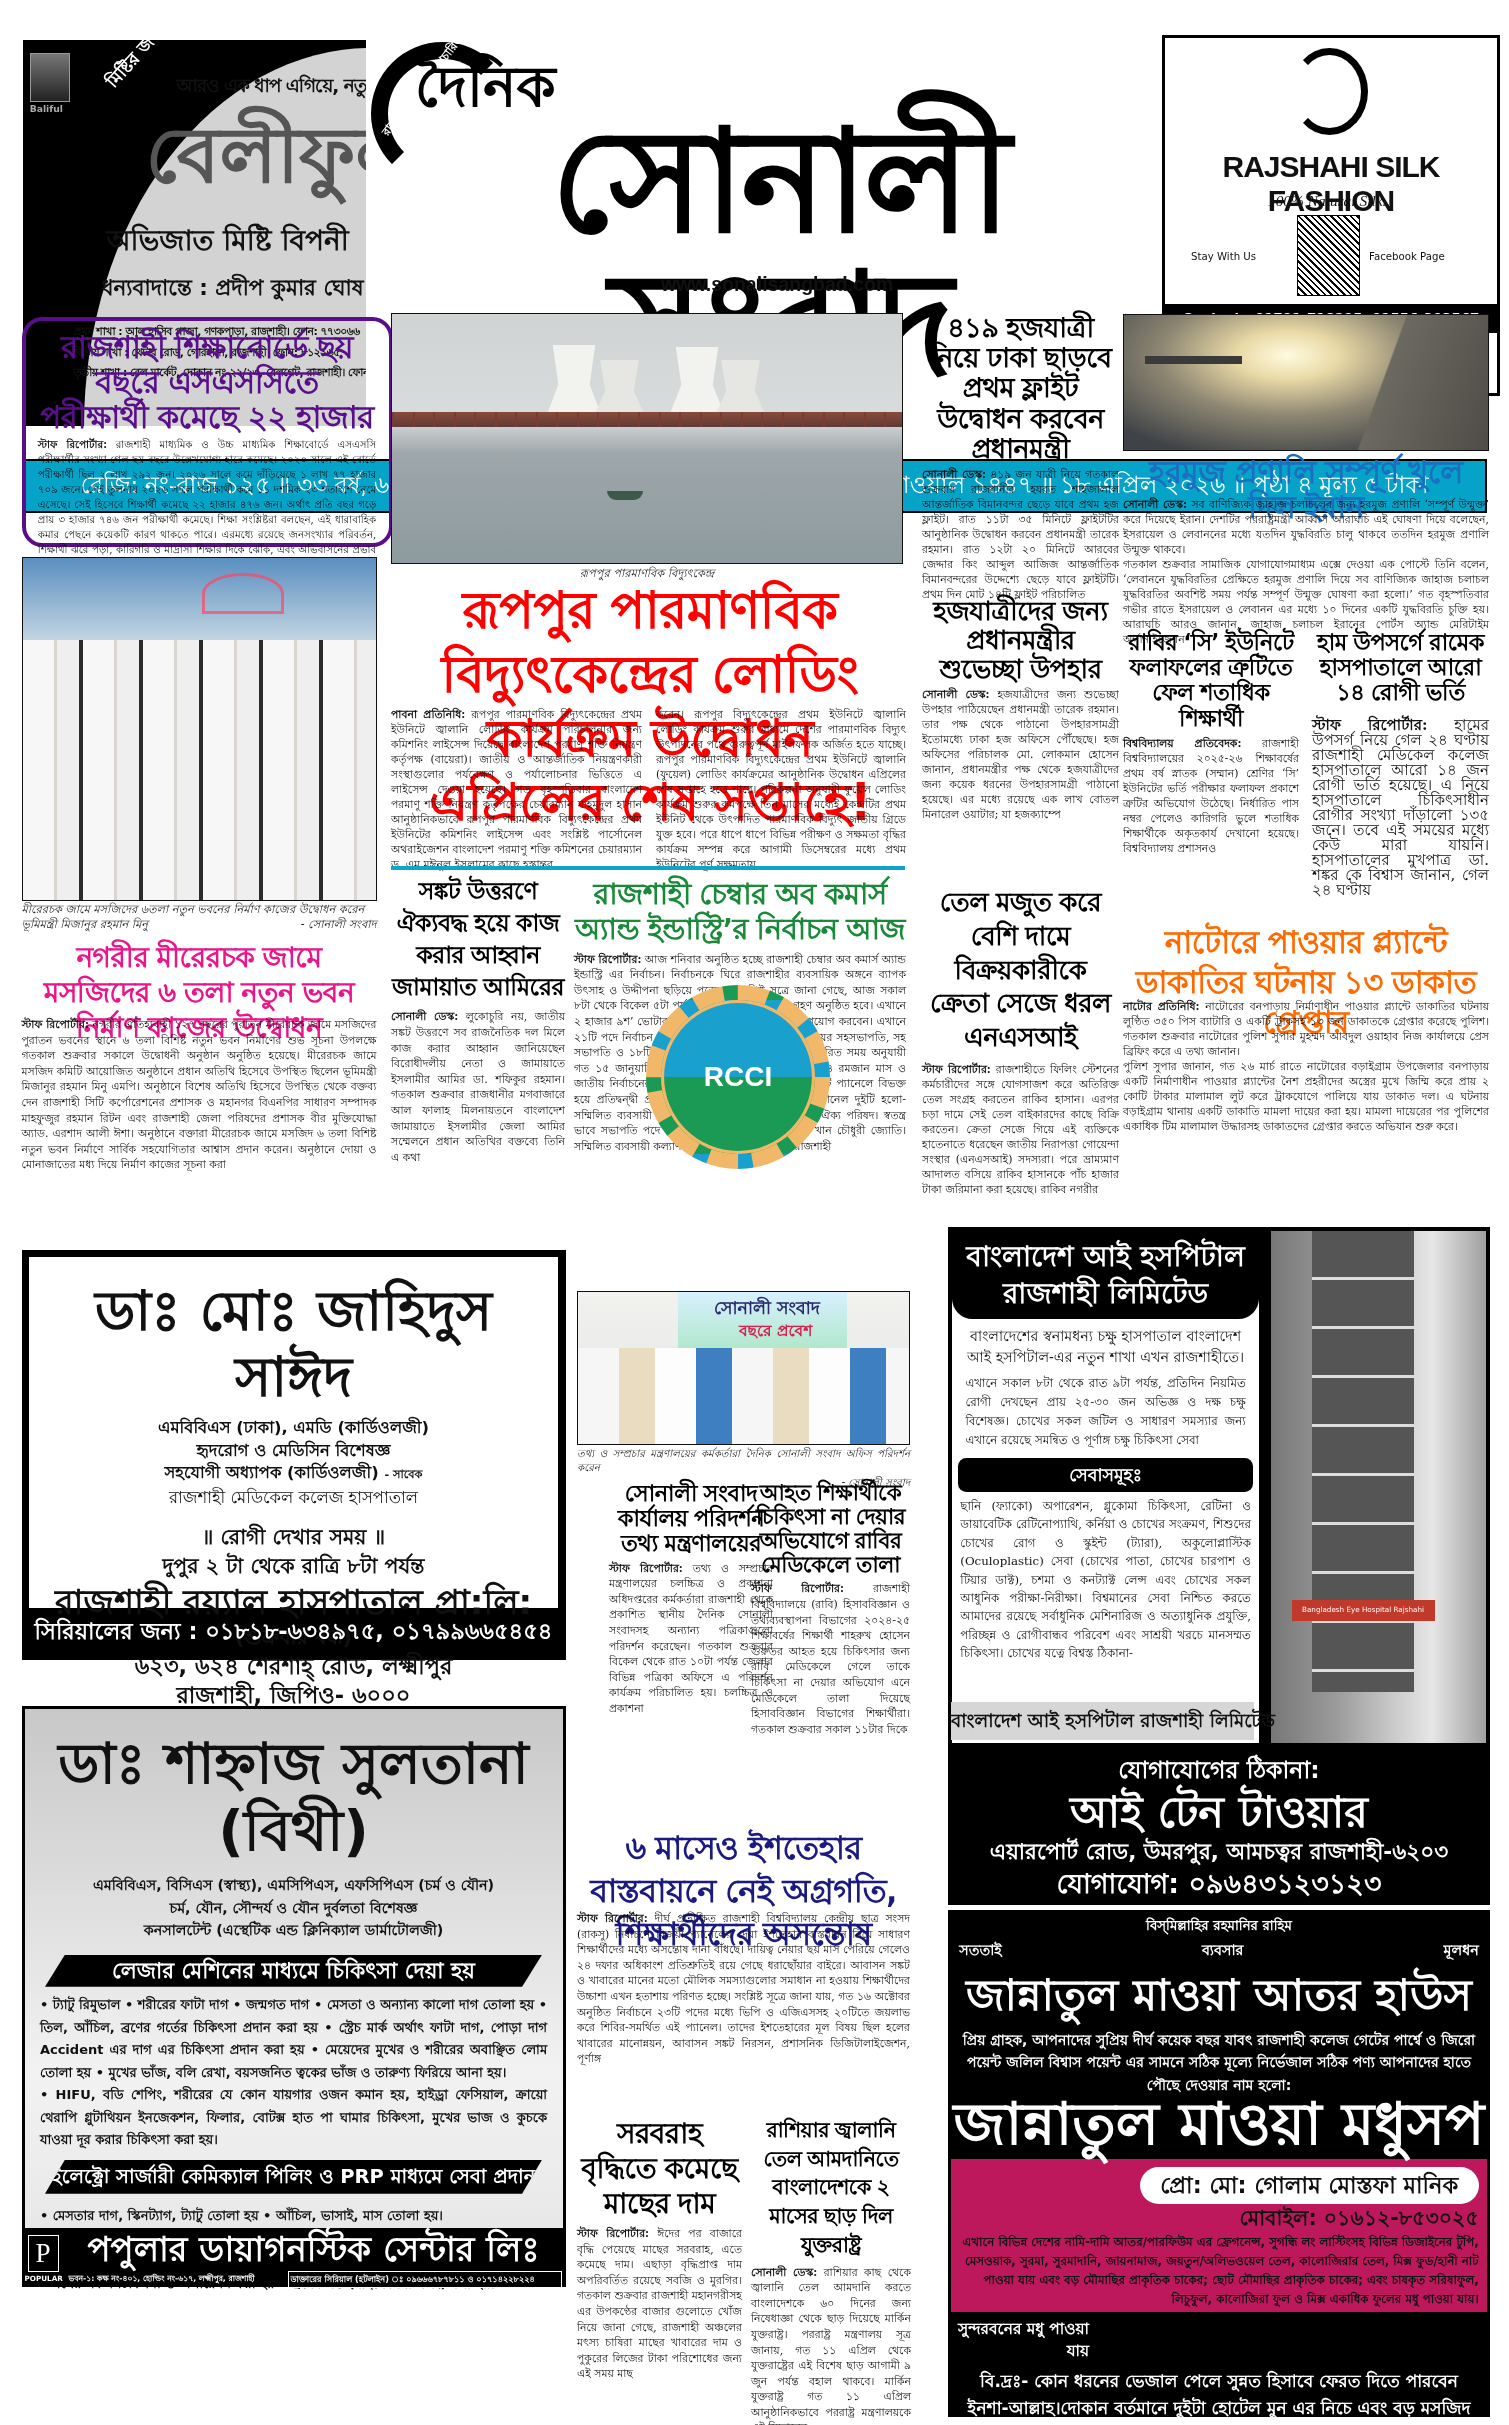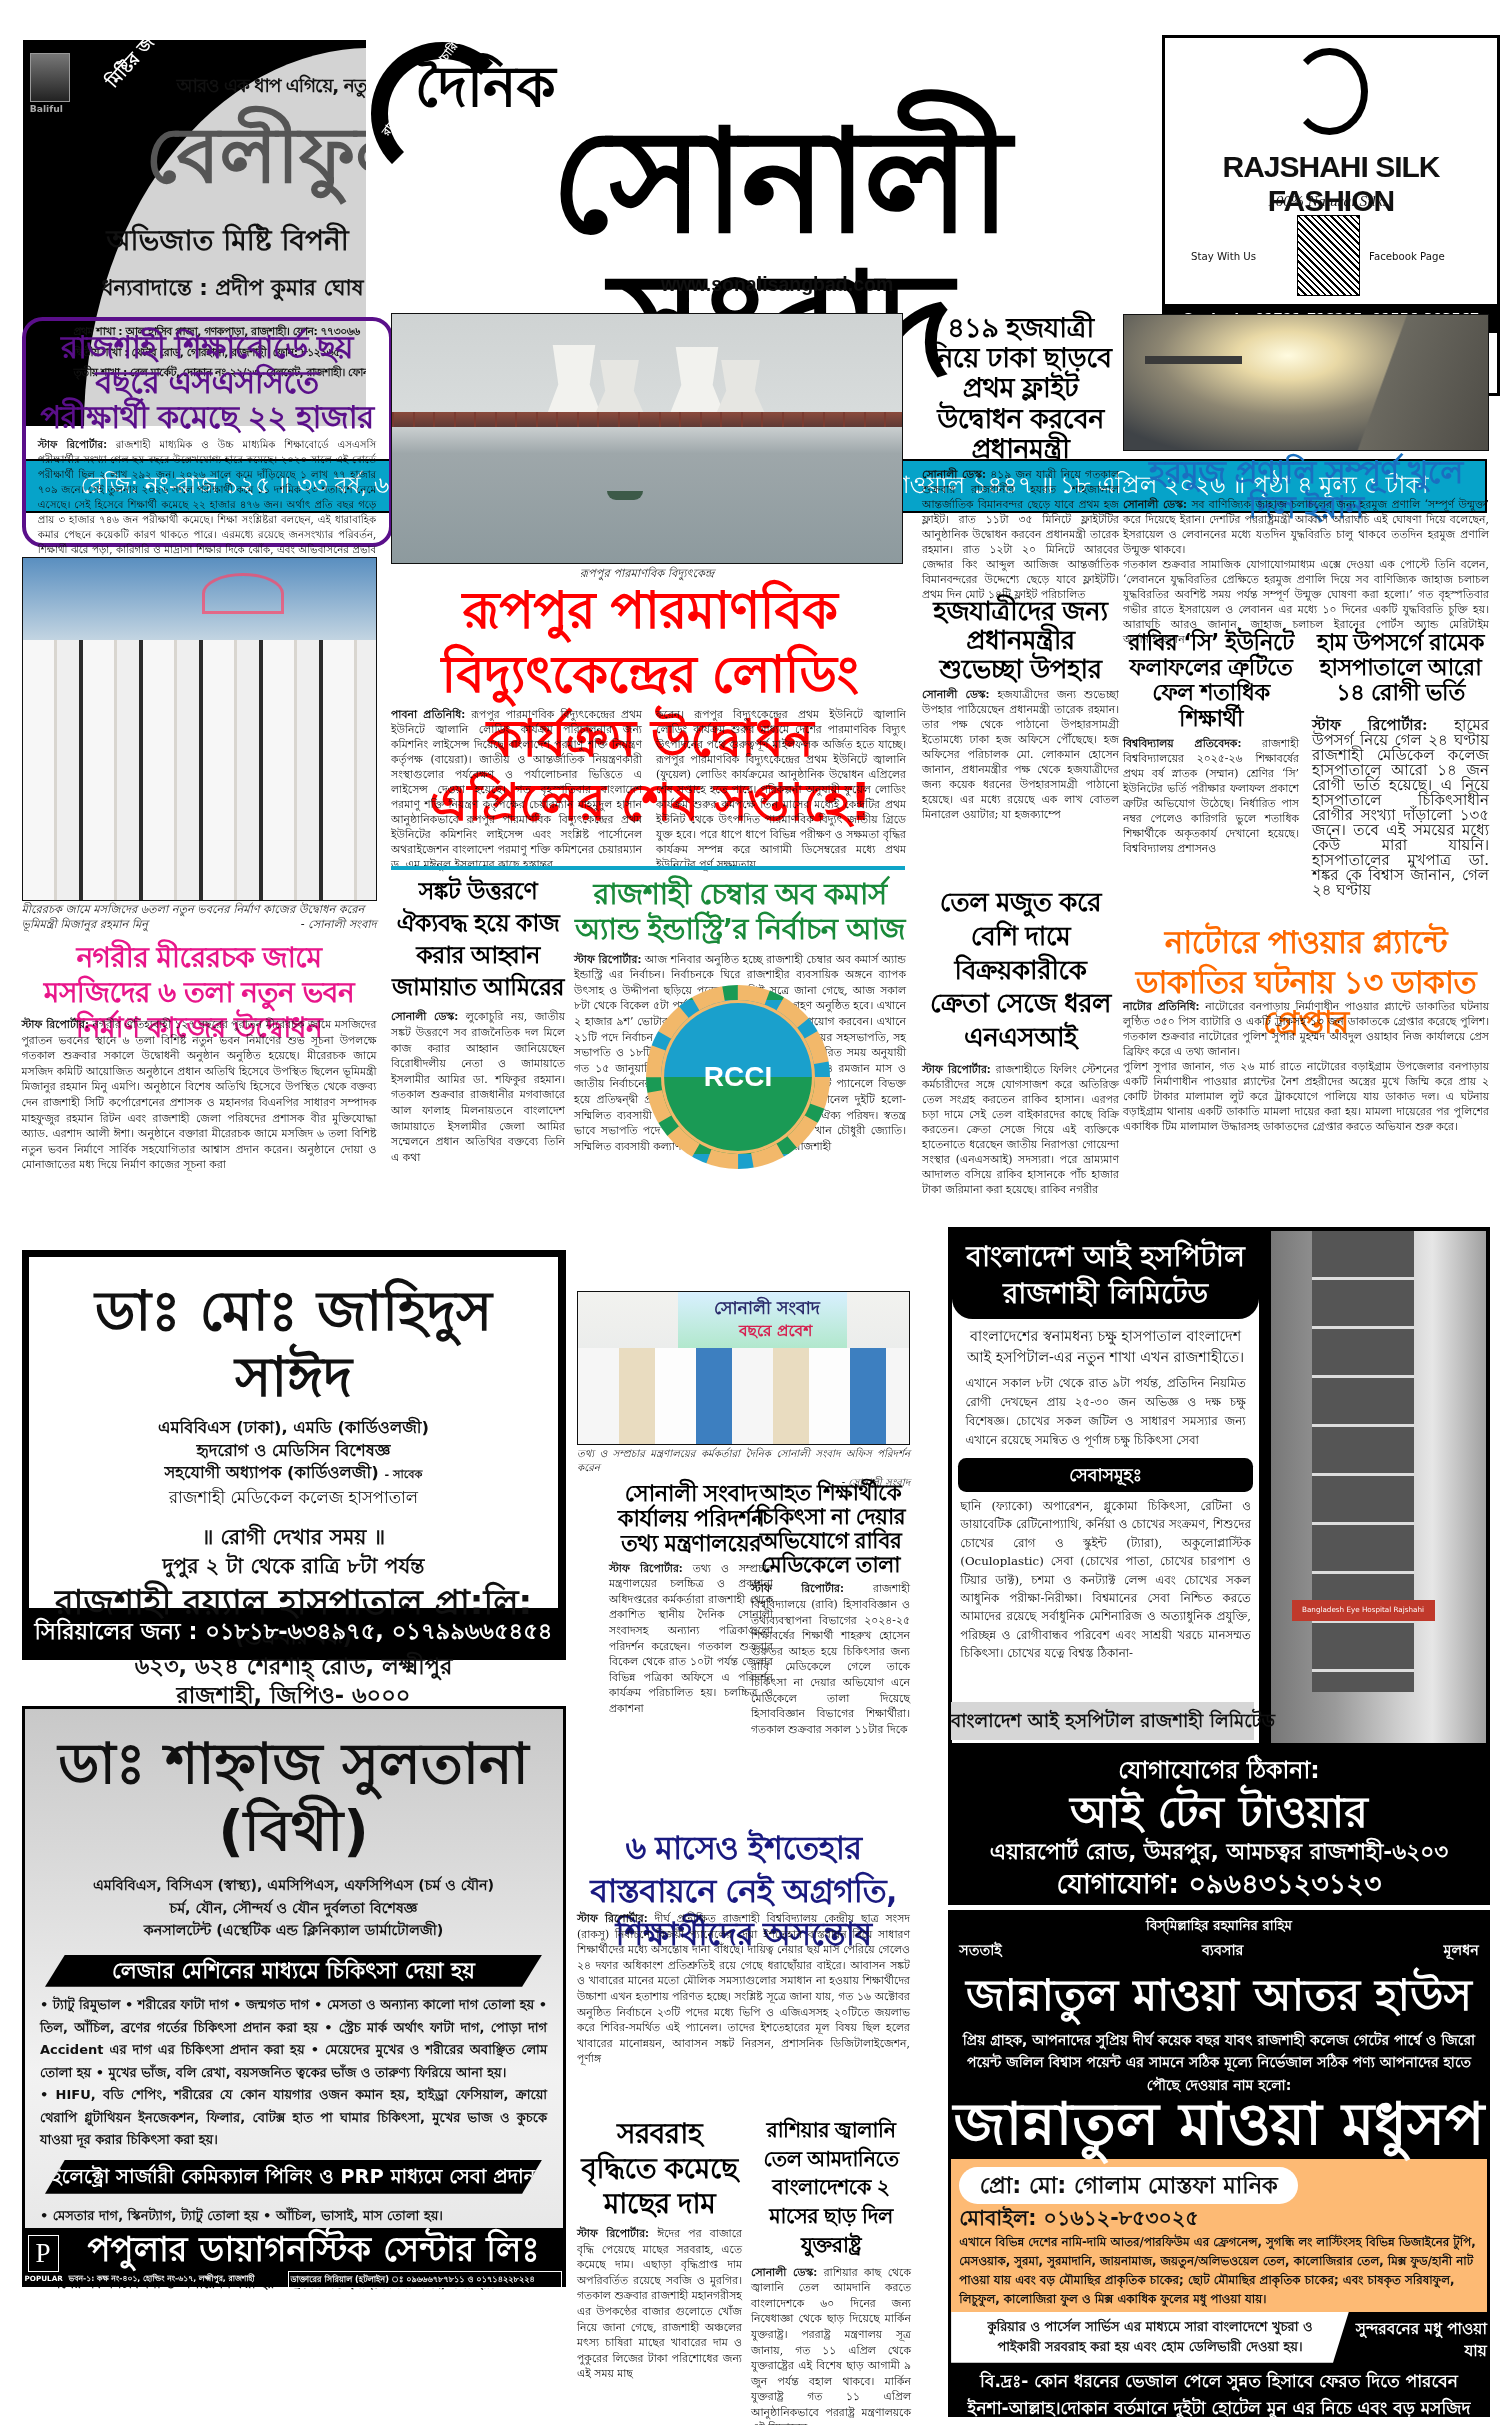--- a/index.html
+++ b/index.html
@@ -225,24 +225,23 @@
 <div class="abs" style="left:948px;top:1910px;width:542px;height:507px;background:#000;color:#fff">
   <div style="text-align:center;font-size:13.3px;font-weight:bold;line-height:31px">বিস্‌মিল্লাহির রহমানির রাহিম</div>
   <div style="display:flex;justify-content:space-between;padding:0 11.3px;font-size:14.3px;font-weight:bold;line-height:18.4px">
     <span>সততাই</span>
     <span>ব্যবসার</span>
     <span>মূলধন</span>
   </div>
   <div style="text-align:center;font-size:43px;font-weight:bold;line-height:56px;margin-top:7.2px">জান্নাতুল মাওয়া আতর হাউস</div>
   <div style="text-align:center;font-size:14px;font-weight:bold;line-height:22.5px;padding:6.1px 12.3px 0">প্রিয় গ্রাহক, আপনাদের সুপ্রিয় দীর্ঘ কয়েক বছর যাবৎ রাজশাহী কলেজ গেটের পার্শ্বে ও জিরো পয়েন্ট জলিল বিশ্বাস পয়েন্ট এর সামনে সঠিক মূল্যে নির্ভেজাল সঠিক পণ্য আপনাদের হাতে পৌছে দেওয়ার নাম হলো:</div>
   <div style="text-align:center;font-size:58px;font-weight:bold;line-height:56px">জান্নাতুল মাওয়া মধুসপ</div>
-  <div style="margin:7.2px 3.1px 0;background:#fdba74;color:#111;padding:7.2px 8.2px 3.1px;text-align:left">
+  <div style="margin:7.2px 3.1px 0;background:#be185d;color:#111;padding:7.2px 8.2px 3.1px;text-align:right">
     <div style="display:inline-block;background:#fff;border-radius:20.5px;padding:2px 20.5px;font-size:22.5px;font-weight:bold;line-height:33px">প্রো: মো: গোলাম মোস্তফা মানিক</div>
     <div style="font-size:20.5px;font-weight:bold;line-height:29px">মোবাইল: ০১৬১২-৮৫৩০২৫</div>
     <div style="font-size:11.8px;font-weight:bold;line-height:19px">এখানে বিভিন্ন দেশের নামি-দামি আতর/পারফিউম এর ফ্রেগনেন্স, সুগন্ধি লং লাস্টিংসহ বিভিন্ন ডিজাইনের টুপি, মেসওয়াক, সুরমা, সুরমাদানি, জায়নামাজ, জয়তুন/অলিভওয়েল তেল, কালোজিরার তেল, মিক্স ফুড/হানী নাট পাওয়া যায় এবং বড় মৌমাছির প্রাকৃতিক চাকের; ছোট মৌমাছির প্রাকৃতিক চাকের; এবং চাষকৃত সরিষাফুল, লিচুফুল, কালোজিরা ফুল ও মিক্স একাধিক ফুলের মধু পাওয়া যায়।</div>
   </div>
   <div style="display:flex;margin:0 3.1px;height:51px">
-    <div style="flex:1;background:#fff;color:#111;font-size:13px;font-weight:bold;line-height:20.5px;text-align:center;padding:5.1px 15.4px 0;clip-path:polygon(0 0,100% 0,96% 100%,0 100%)">কুরিয়ার ও পার্সেল সার্ভিস এর মাধ্যমে সারা বাংলাদেশে খুচরা ও পাইকারী সরবরাহ করা হয় এবং হোম ডেলিভারী দেওয়া হয়।</div>
     <div style="width:138px;color:#fff;font-size:15.4px;font-weight:bold;line-height:22.5px;text-align:right;padding-top:6px">সুন্দরবনের মধু পাওয়া যায়</div>
   </div>
   <div style="text-align:center;font-size:17px;font-weight:bold;line-height:27px;padding:5.1px 10.2px 0">বি.দ্রঃ- কোন ধরনের ভেজাল পেলে সুন্নত হিসাবে ফেরত দিতে পারবেন ইনশা-আল্লাহ।দোকান বর্তমানে দুইটা হোটেল মুন এর নিচে এবং বড় মসজিদ মার্কেটের নিচে,সাহেব বাজার,জিরো পয়েন্ট, রাজশাহী।</div>
 </div>
 
 
 </body></html>

